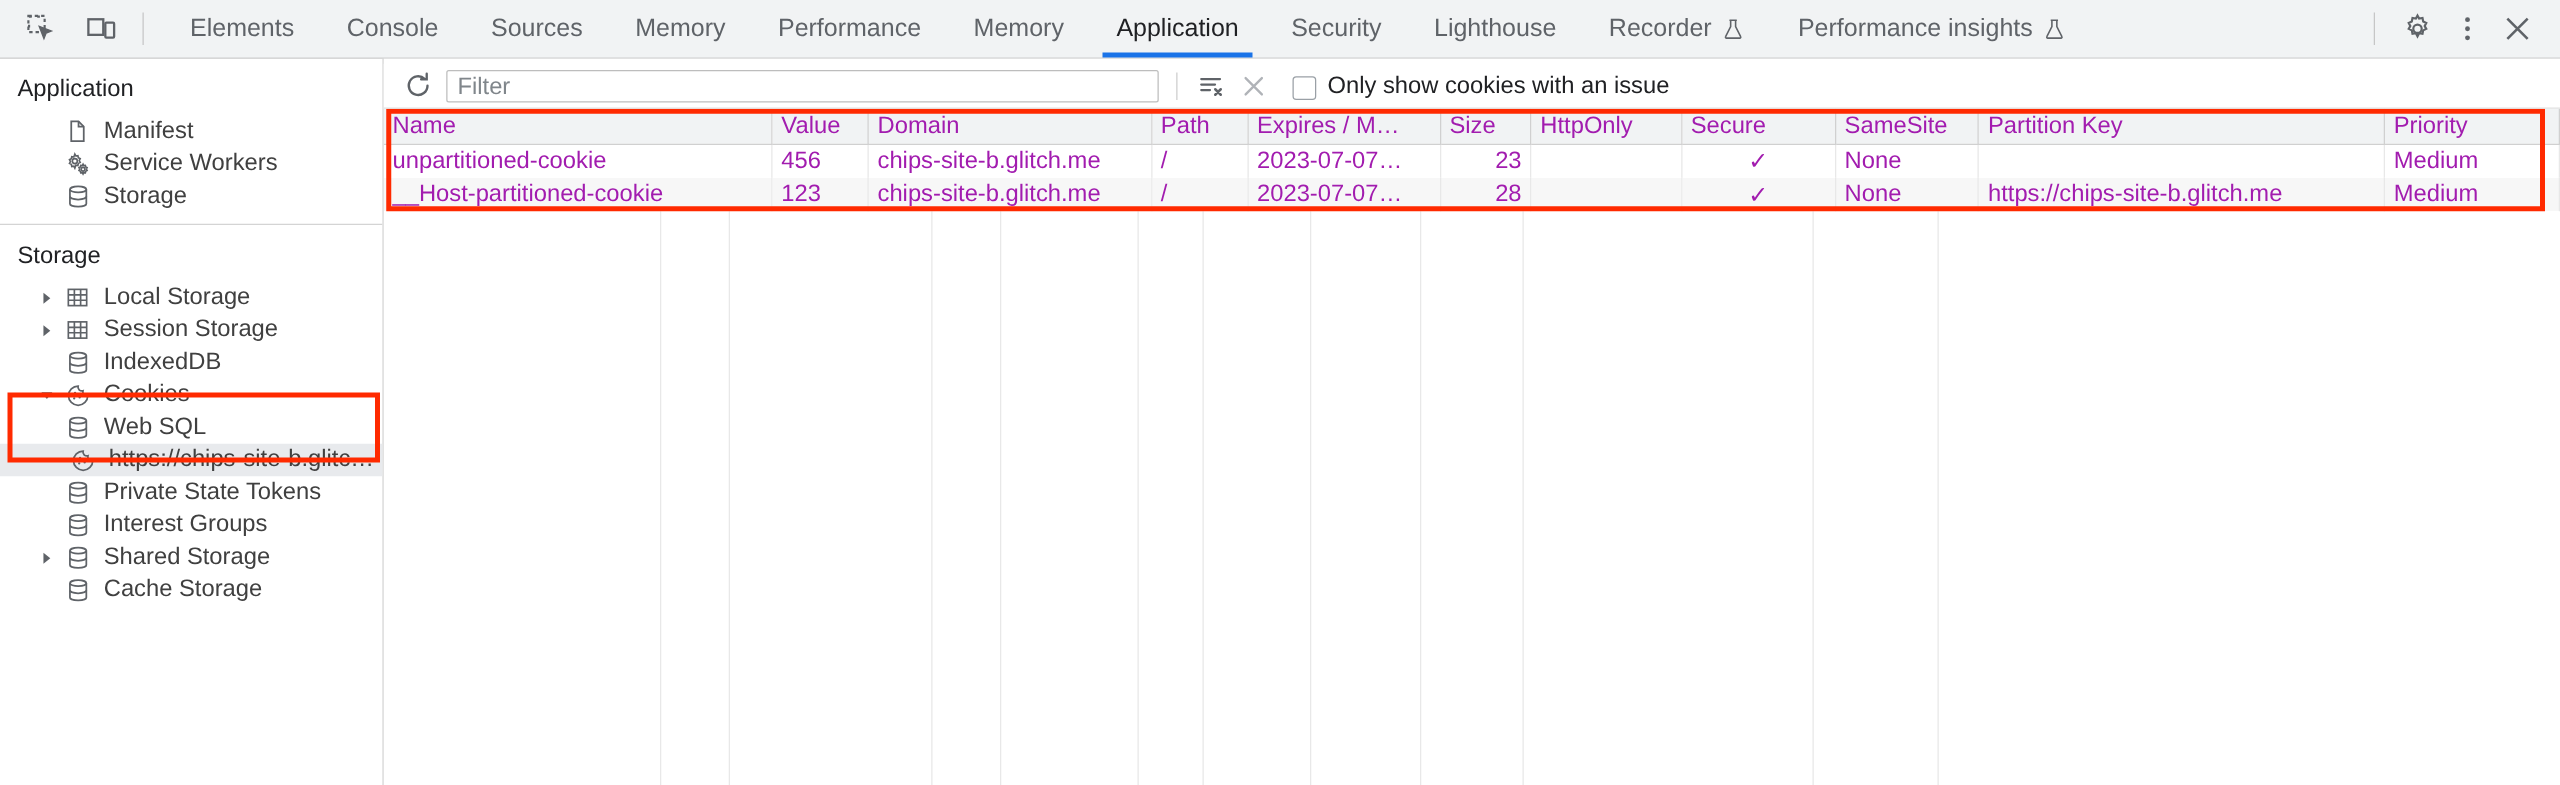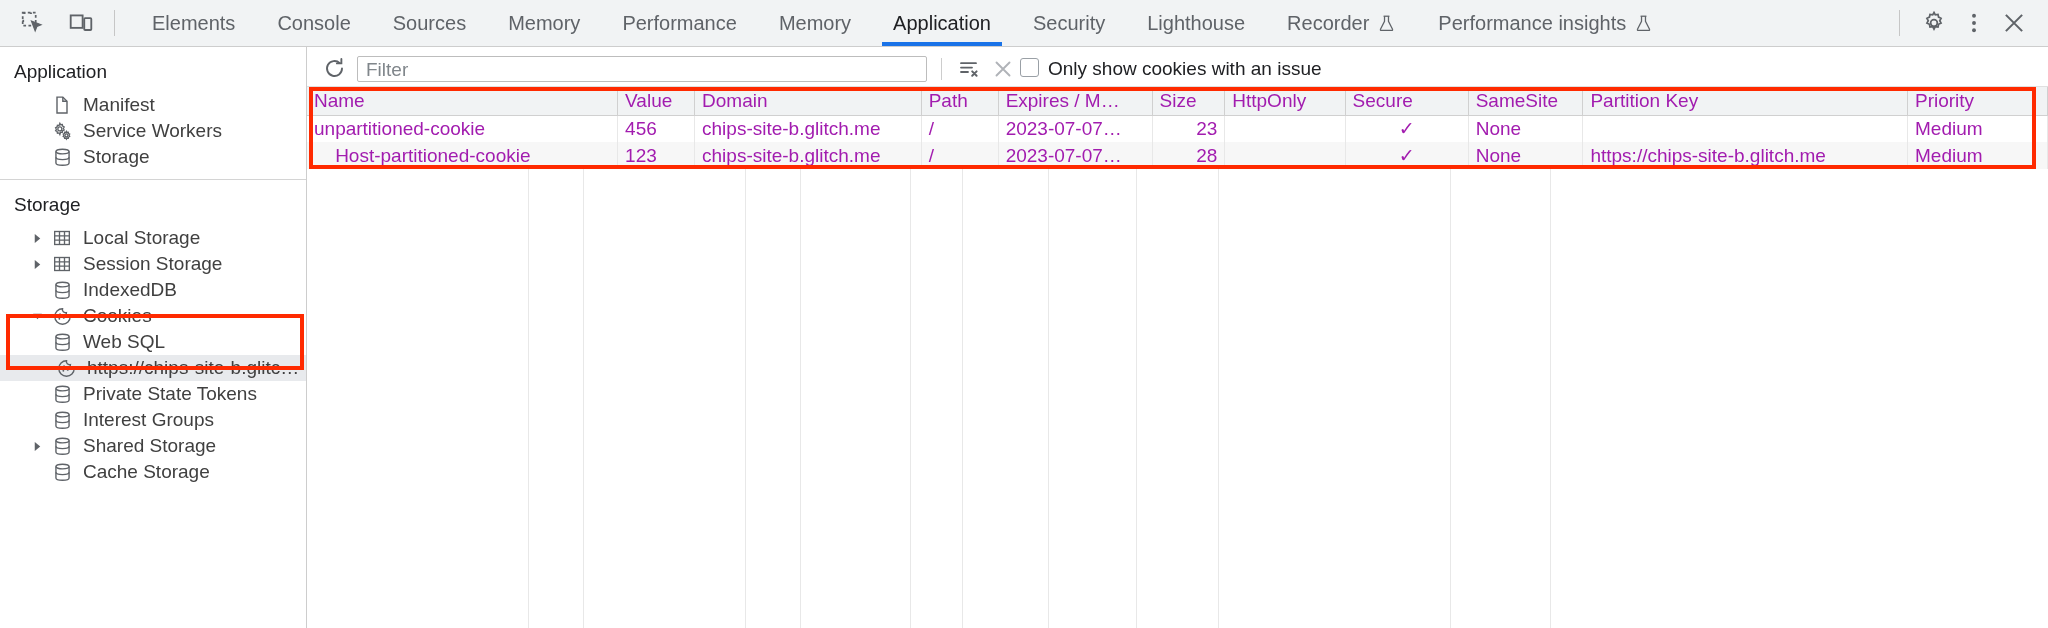--- a/index.html
+++ b/index.html
@@ -169,22 +169,22 @@
     padding: 0 8px;
     margin-left: 6px;
     font-size: 19px;
     color: #80868b;
     cursor: text;
   }
   .fb-sep {
     width: 1px; height: 22px; background: #cdcdcd; margin: 0 10px 0 14px;
   }
   .chk-wrap {
-    display: flex; align-items: flex-start; gap: 9px;
-    cursor: pointer;
+    display: flex; align-items: flex-end; gap: 9px;
+    margin-left: 14px; cursor: pointer;
   }
   .chkbox {
     width: 19px; height: 19px;
     border: 1.6px solid #9aa0a6;
     border-radius: 3px;
     background: #fff;
   }
   .chk-label { font-size: 19px; color: #202124; white-space: nowrap; }
 
   

